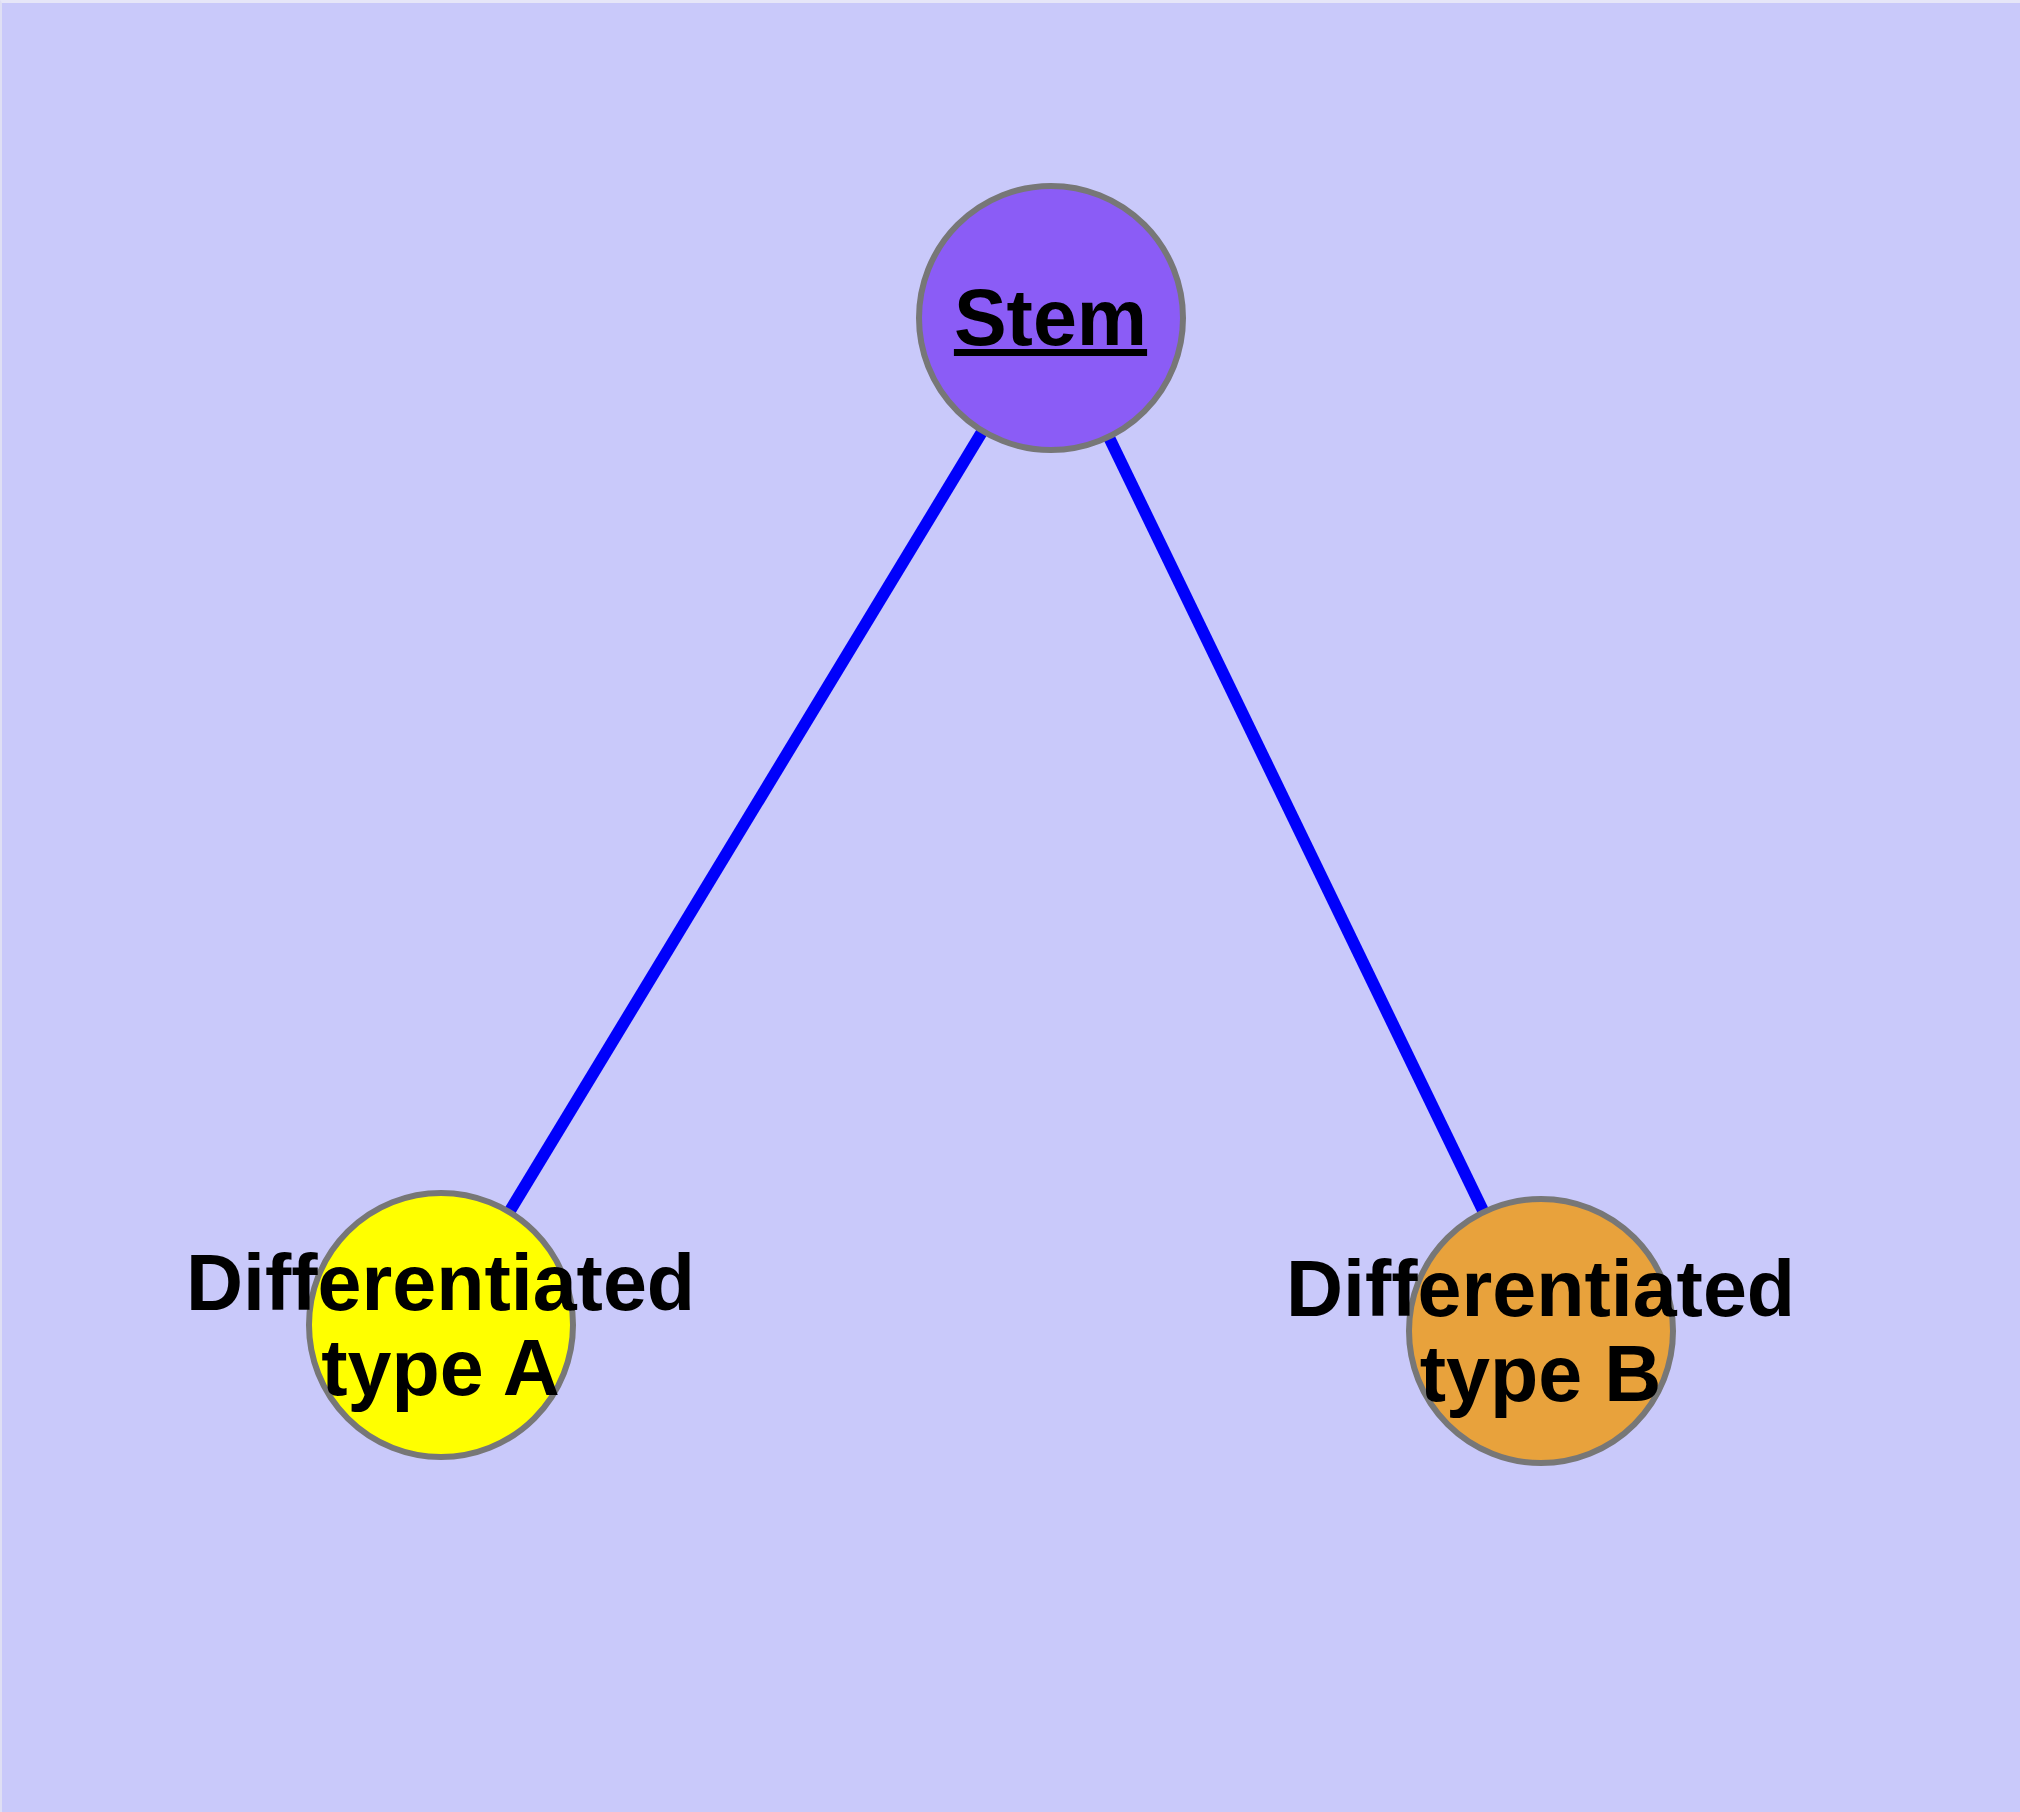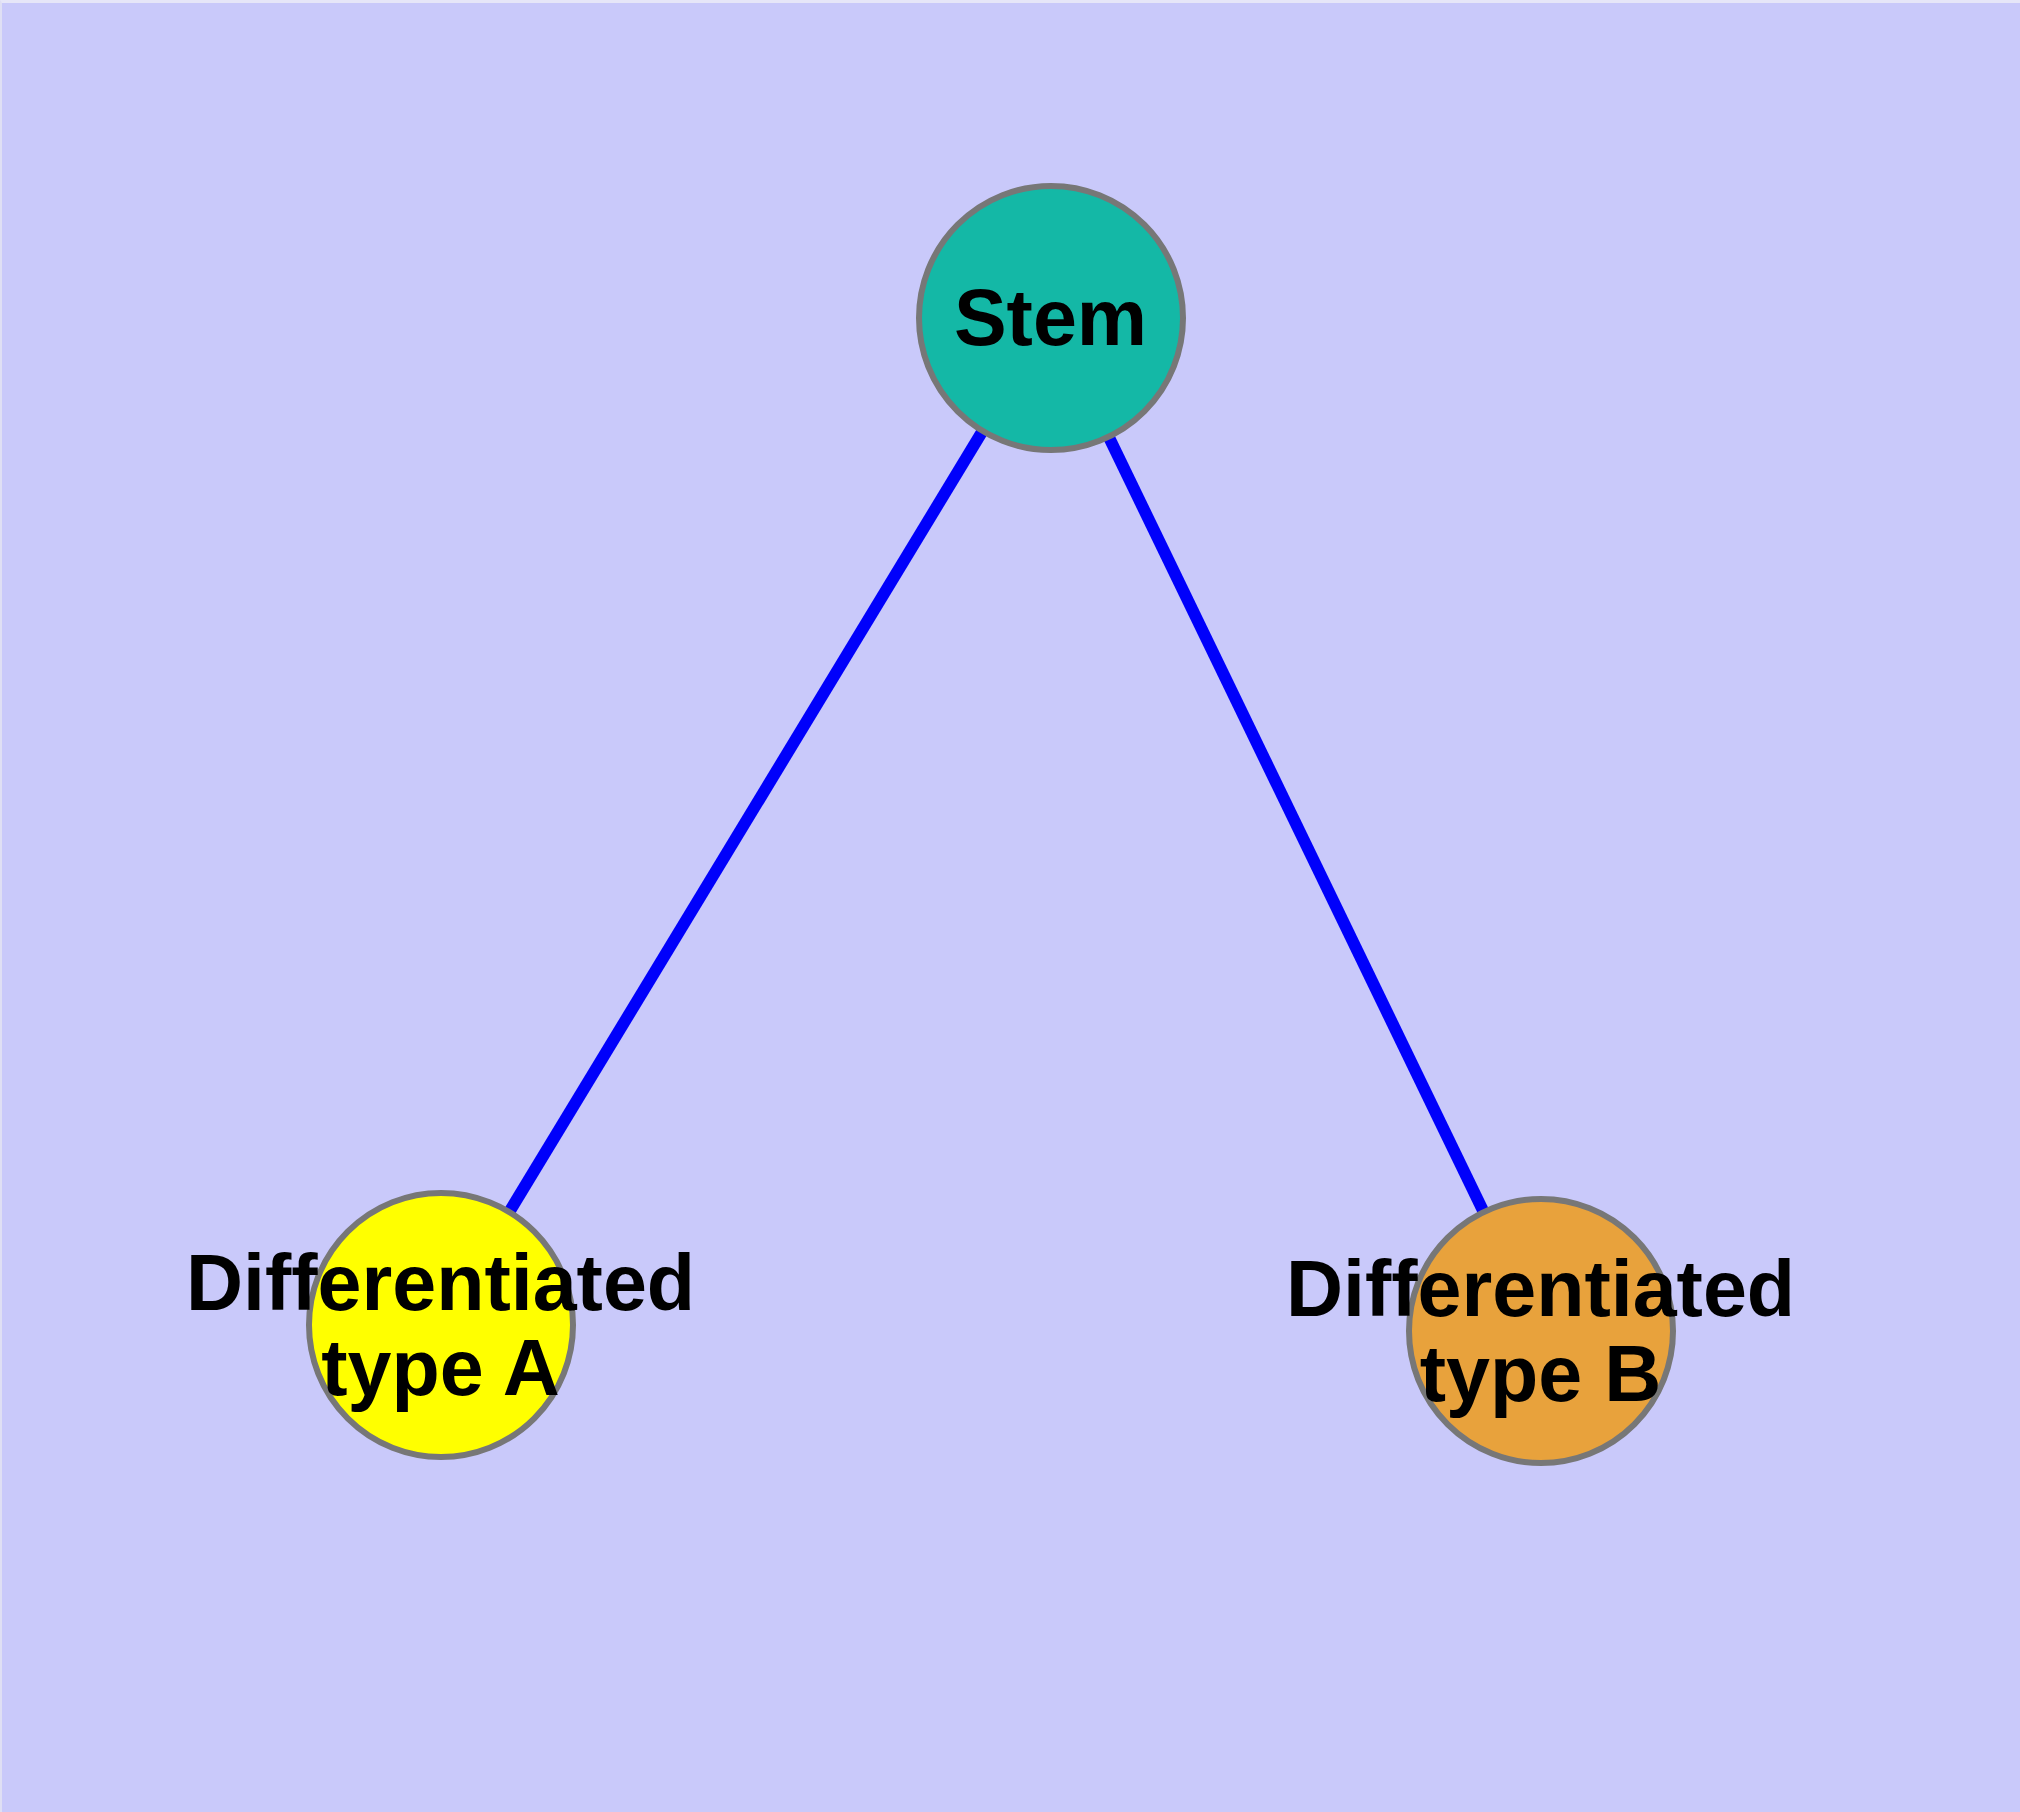--- a/index.html
+++ b/index.html
@@ -54,21 +54,21 @@
 </head>
 <body>
 
 <div class="canvas" style="background: rgb(201, 201, 250);">
 
   <svg class="edges-layer" viewBox="0 0 2384 2138" xmlns="http://www.w3.org/2000/svg">
     <line class="edge" x1="1240" y1="375" x2="520" y2="1563" stroke="#0000FB"></line>
     <line class="edge" x1="1240" y1="375" x2="1818" y2="1570" stroke="#0000FB"></line>
   </svg>
 
-  <div class="node" style="left: 1051px; top: 318px; width: 258px; height: 258px; background: #14b8a6; border-color: rgb(119, 119, 119);">
+  <div class="node" style="left: 1051px; top: 318px; width: 258px; height: 258px; background: #8b5cf6; border-color: rgb(119, 119, 119); text-decoration: underline;">
     <span class="node-label">Stem</span>
   </div>
 
   <div class="node" style="left: 441px; top: 1325px; width: 258px; height: 258px; background: rgb(255, 255, 0); border-color: rgb(119, 119, 119);">
     <span class="node-label">Differentiated
 type A</span>
   </div>
 
   <div class="node" style="left: 1541px; top: 1331px; width: 258px; height: 258px; background: rgb(232, 162, 60); border-color: rgb(119, 119, 119);">
     <span class="node-label">Differentiated

